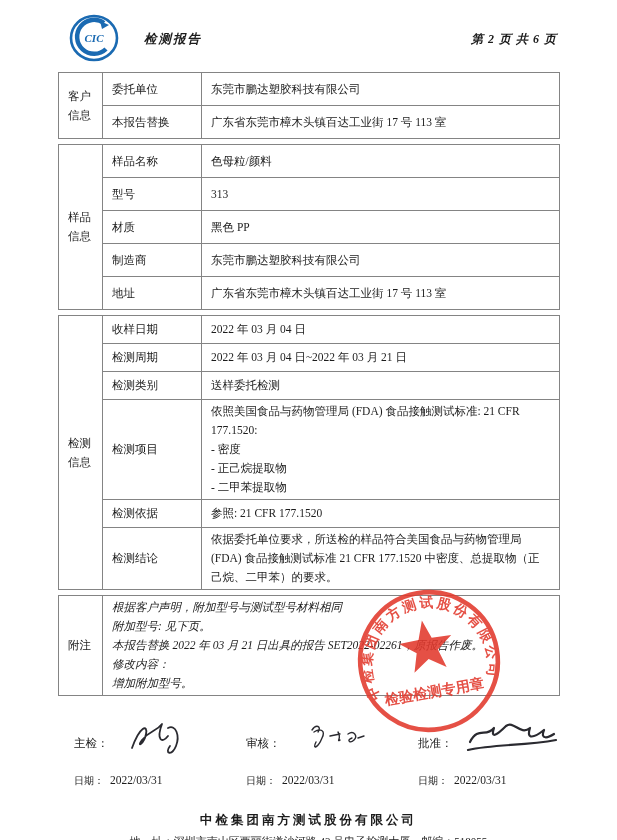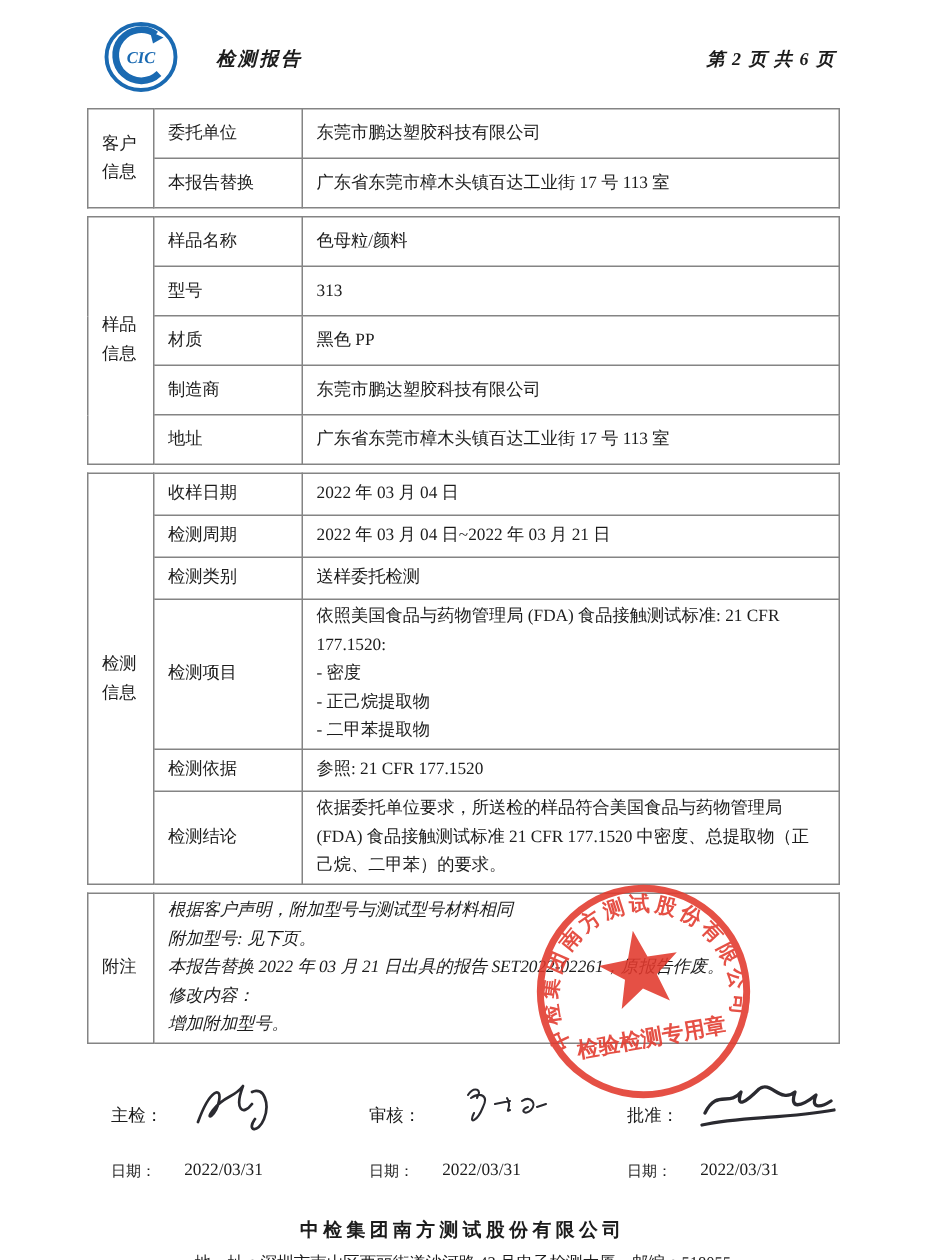--- a/index.html
+++ b/index.html
@@ -24,21 +24,21 @@
   .h25{height:23px;}
   .ml{white-space:pre-line;}
   td.note-cell{white-space:pre-line;line-height:23px;padding:6px 9px;font-style:italic;}
 
   
   .sig-area{position:relative;margin:18px 0 0 58px;width:502px;height:84px;text-decoration:underline;}
   .sig-col{position:absolute;top:0;width:167px;height:84px;}
   .sig-col .role{position:absolute;left:16px;top:22px;font-size:11.5px;}
   .sig-col .sigimg{position:absolute;left:52px;top:0px;}
   .sig-col .date-label{position:absolute;left:16px;top:60px;font-size:10px;}
-  .sig-col .date-val{position:absolute;left:36px;top:60px;width:110px;text-align:center;font-size:11.5px;}
+  .sig-col .date-val{position:absolute;left:52px;top:60px;width:110px;font-size:11.5px;}
   .sig-stroke{stroke:#2a2a30;fill:none;stroke-linecap:round;stroke-linejoin:round;}
 
   
   .stamp{position:absolute;left:352px;top:584px;width:154px;height:154px;opacity:0.88;pointer-events:none;z-index:5;}
 
   
   .footer{margin-top:14px;text-align:center;}
   .f-company{font-size:12.5px;font-weight:bold;letter-spacing:3px;}
   .f-line{font-size:11px;margin-top:5px;}
 </style>

